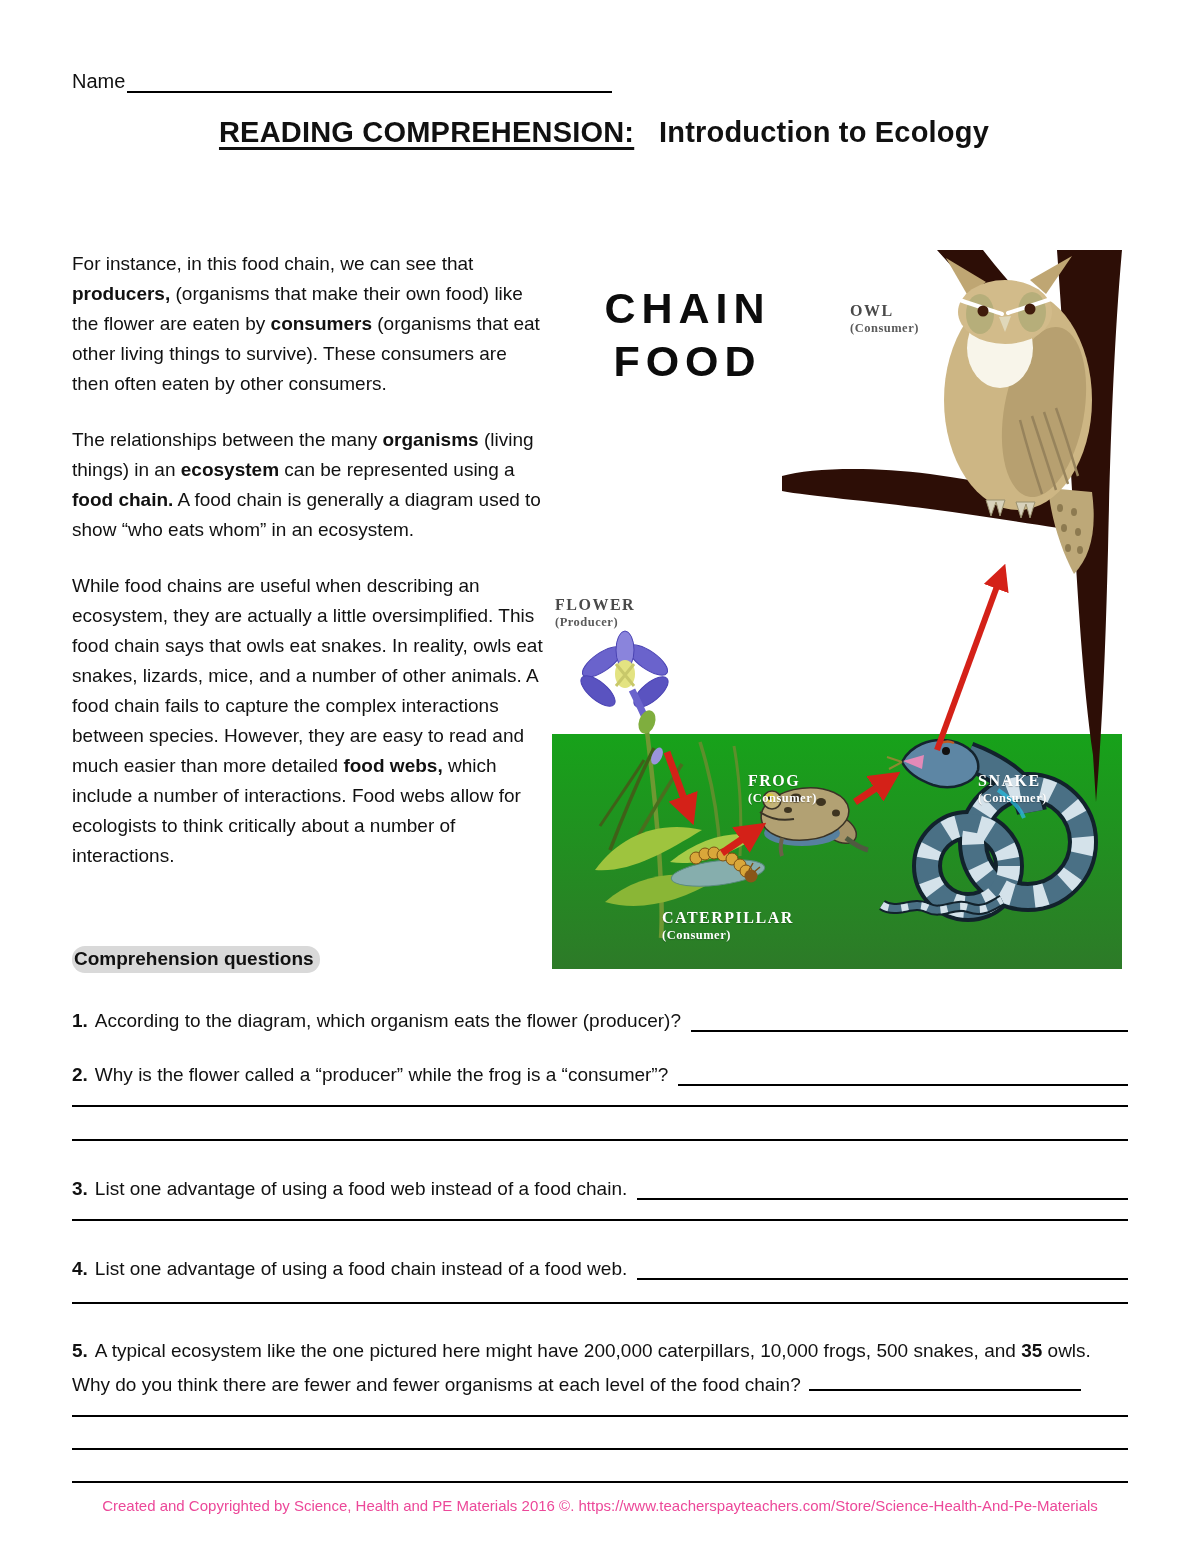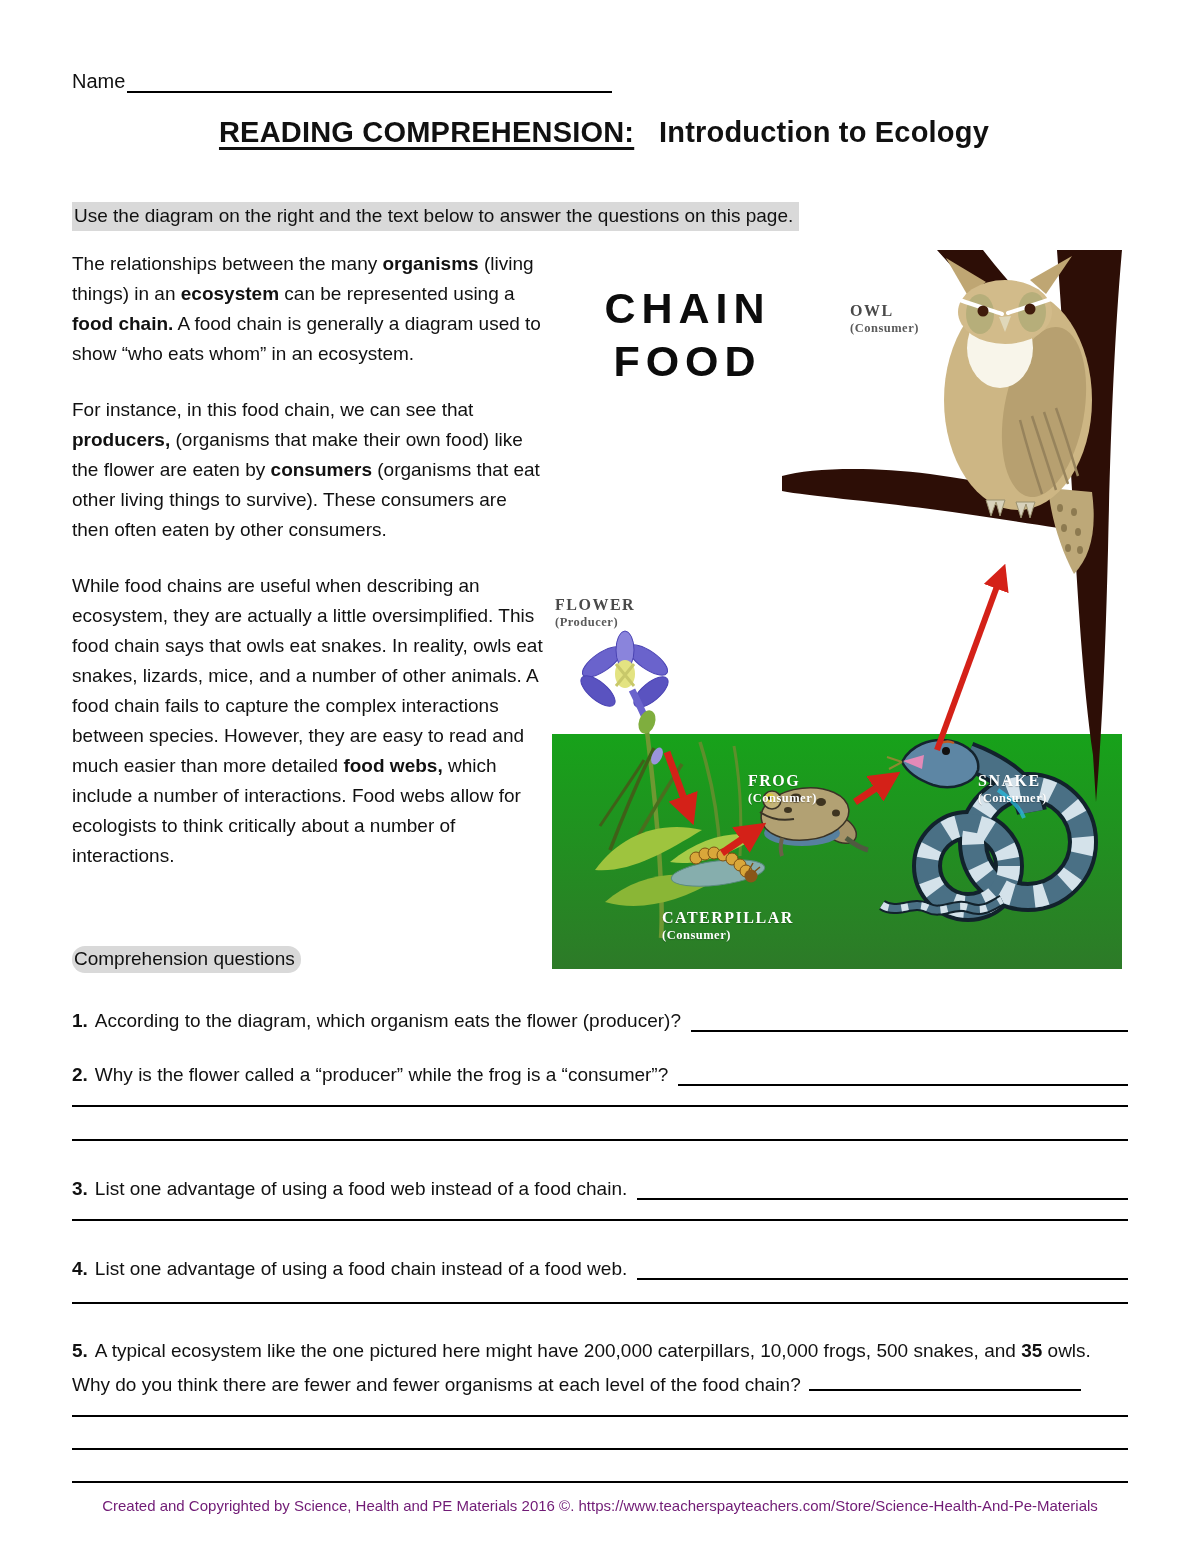--- a/index.html
+++ b/index.html
@@ -20,30 +20,30 @@
   .b{font-weight:bold;}
   
   .name-row{position:absolute;left:72px;top:70px;width:540px;display:flex;font-size:20px;}
   .name-line{flex:1;border-bottom:2px solid #000;margin-left:2px;}
   .title-row{position:absolute;left:0;right:0;top:116px;text-align:center;font-size:29px;font-weight:bold;letter-spacing:.2px;padding-left:8px;}
   .title-main{text-decoration:underline;text-decoration-thickness:2.5px;text-underline-offset:5px;}
   .instruction{position:absolute;left:72px;top:202px;background:var(--highlight);font-size:19px;padding:3px 6px 4px 2px;}
   
   .text-col{position:absolute;left:72px;top:249px;width:472px;font-size:19px;line-height:30px;}
   .text-col p{margin-bottom:26px;}
-  .cq-header{position:absolute;left:72px;top:946px;background:var(--highlight);font-size:19px;font-weight:normal;padding:2px 6px 3px 2px;border-radius:13px;}
+  .cq-header{position:absolute;left:72px;top:946px;background:var(--highlight);font-size:19px;font-weight:bold;padding:2px 6px 3px 2px;border-radius:13px;}
   
   .q{position:absolute;left:72px;right:72px;font-size:19px;line-height:30px;display:flex;align-items:flex-end;}
   .q .num{font-weight:bold;margin-right:7px;}
   .q .fill-line{flex:1;border-bottom:2px solid #000;margin:0 0 4px 10px;min-width:60px;}
   .q5{position:absolute;left:72px;right:72px;font-size:19px;line-height:34px;display:block;}
   .q5 .num{font-weight:bold;margin-right:7px;}
   .short-line{display:inline-block;width:272px;border-bottom:2px solid #000;height:1.05em;margin-left:8px;}
   .answer-line{position:absolute;left:72px;right:72px;border-top:2px solid #000;height:0;}
-  .footer{position:absolute;left:0;right:0;top:1497px;text-align:center;font-size:15px;color:#701a75;}
+  .footer{position:absolute;left:0;right:0;top:1497px;text-align:center;font-size:15px;color:#ec4899;}
   
   .diagram{position:absolute;left:550px;top:250px;width:585px;height:740px;}
   .diagram svg{position:absolute;left:0;top:0;}
   .food-chain-title{position:absolute;left:20px;top:32px;width:235px;text-align:center;
     font-size:43px;line-height:53px;font-weight:800;letter-spacing:6px;color:#0c0c0c;z-index:2;}
   .dlabel{position:absolute;z-index:2;text-align:left;font-weight:bold;font-family:Liberation Serif, serif;}
   .dlabel .nm{font-size:16px;letter-spacing:1.5px;}
   .dlabel .role{font-size:12.5px;letter-spacing:.5px;margin-top:1px;}
   .dlabel.dark{color:var(--label-dark);}
   .dlabel.dark .role{color:#5a5a5a;}
@@ -66,25 +66,24 @@
     <span>Name</span>
     <span class="name-line"></span>
   </div>
 
   <div class="title-row">
     <span class="title-main">READING COMPREHENSION:</span>
     <span>&nbsp; </span>
     <span class="title-sub">Introduction to Ecology</span>
   </div>
 
-  <div class="instruction">Use the diagram on the right and the text below to answer the questions on this page.</div>
 
   <div class="text-col">
+    <p><span>For instance, in this food chain, we can see that </span><span class="b">producers,</span><span> (organisms that make their own food) like the flower are eaten by </span><span class="b">consumers</span><span> (organisms that eat other living things to survive).  These consumers are then often eaten by other consumers.</span></p>
     <p><span>The relationships between the many </span><span class="b">organisms</span><span> (living things) in an </span><span class="b">ecosystem</span><span> can be represented using a </span><span class="b">food chain.</span><span> A food chain is generally a diagram used to show “who eats whom” in an ecosystem.</span></p>
-    <p><span>For instance, in this food chain, we can see that </span><span class="b">producers,</span><span> (organisms that make their own food) like the flower are eaten by </span><span class="b">consumers</span><span> (organisms that eat other living things to survive).  These consumers are then often eaten by other consumers.</span></p>
     <p><span>While food chains are useful when describing an ecosystem, they are actually a little oversimplified. This food chain says that owls eat snakes. In reality, owls eat snakes, lizards, mice, and a number of other animals.  A food chain fails to capture the complex interactions between species. However, they are easy to read and much easier than more detailed </span><span class="b">food webs,</span><span> which include a number of interactions.  Food webs allow for ecologists to think critically about a number of interactions.</span></p>
   </div>
 
   <div class="diagram">
     <div class="food-chain-title">
       <div>CHAIN</div>
       <div>FOOD</div>
     </div>
 
     <svg width="585" height="740" viewBox="0 0 585 740">

